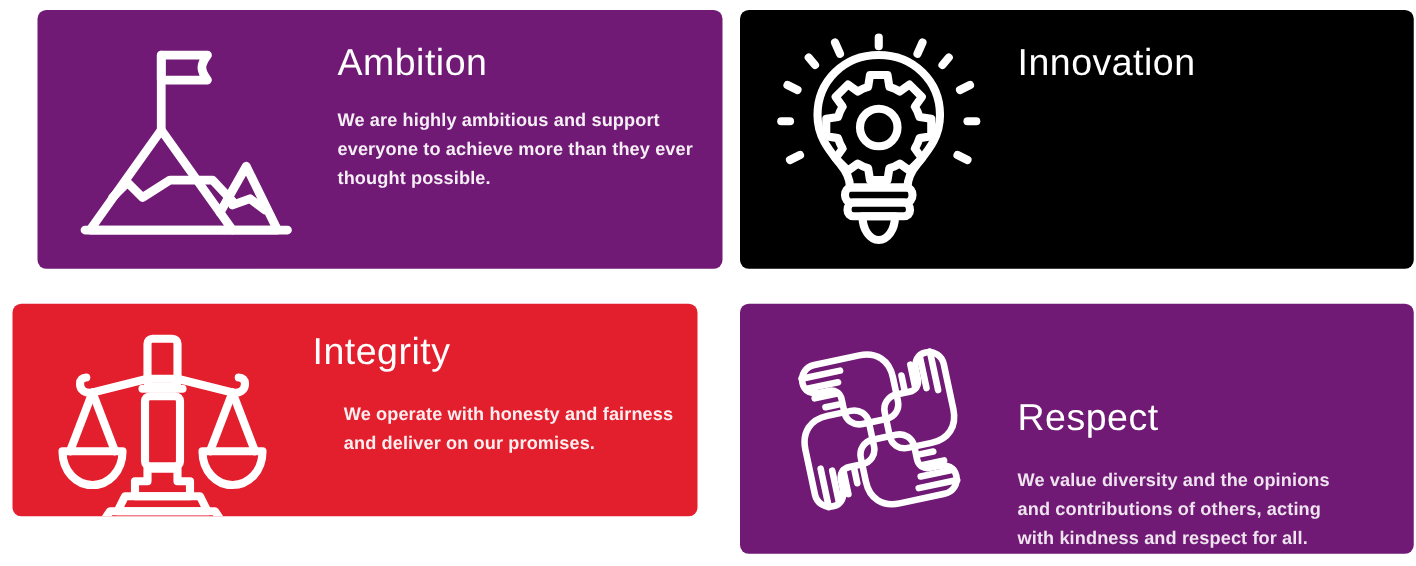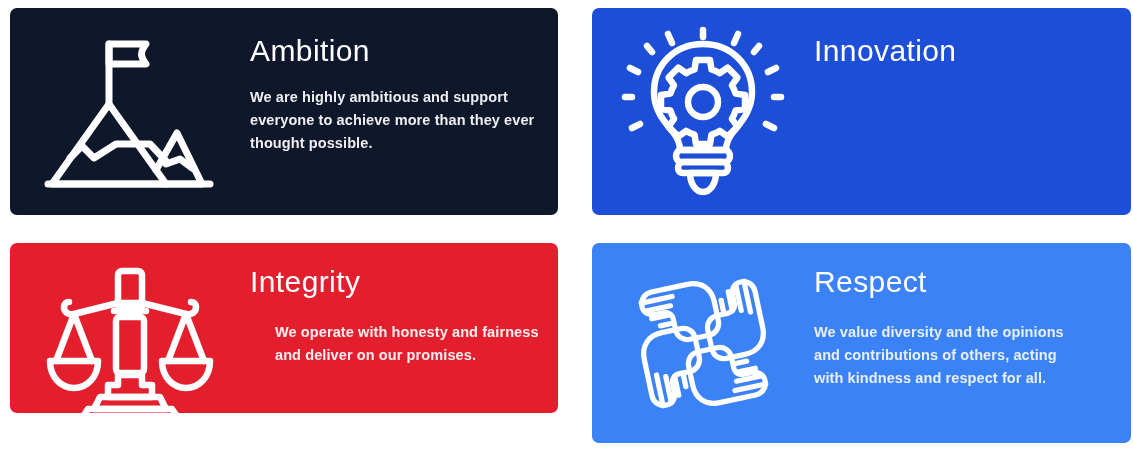--- a/index.html
+++ b/index.html
@@ -89,21 +89,21 @@
   .card-innovation .card-body { color: rgba(255,255,255,0.95); }
   .card-respect .card-body { color: rgba(255,255,255,0.88); max-width: 275px; }
   .card-integrity .card-body { max-width: 300px; margin-left: 25px; }
 </style>
 </head>
 <body style="background: rgb(255, 255, 255);">
 
 <div id="values-grid">
 
   <div class="value-card-slot">
-    <div class="value-card card-ambition" style="background: #0f172a;">
+    <div class="value-card card-ambition" style="background: #701a75; margin-left: 20px;">
       <div class="card-icon-wrap">
         <svg width="180" height="160" viewBox="0 0 180 160" fill="none" stroke="#ffffff" stroke-width="7" stroke-linecap="round" stroke-linejoin="round">
 
           <path d="M69 12 L69 72"></path>
 
           <path d="M69 12 L106 12 C100 20 100 24 106 32 L69 32 Z"></path>
 
           <path d="M69 72 L12 152 L126 152 Z"></path>
 
           <path d="M30 126 L42 114 L54 126 L76 112 L110 112 L126 129"></path>
@@ -116,21 +116,21 @@
         </svg>
       </div>
       <div class="card-text">
         <h2 class="card-title">Ambition</h2>
         <p class="card-body">We are highly ambitious and support everyone to achieve more than they ever thought possible.</p>
       </div>
     </div>
   </div>
 
   <div class="value-card-slot">
-    <div class="value-card card-innovation" style="background: #1d4ed8;">
+    <div class="value-card card-innovation" style="background: #000000;">
       <div class="card-icon-wrap">
         <svg width="170" height="175" viewBox="0 0 170 175" fill="none" stroke="#ffffff" stroke-width="6.5" stroke-linecap="round" stroke-linejoin="round">
 
           <path d="M85 20 C57 20 36 41 36 68 C36 86 46 97 54 107 C60 114 62 120 62 126 L108 126 C108 120 110 114 116 107 C124 97 134 86 134 68 C134 41 113 20 85 20 Z"></path>
 
           <path d="M63 126 L107 126 C110 126 112 129 112 132 C112 135 110 138 107 138 L63 138 C60 138 58 135 58 132 C58 129 60 126 63 126 Z"></path>
           <path d="M65 138 L105 138 C108 138 110 141 110 144 C110 147 108 149 105 149 L65 149 C62 149 60 147 60 144 C60 141 62 138 65 138 Z"></path>
 
           <path d="M72 149 L98 149 C98 160 92 168 85 168 C78 168 72 160 72 149 Z"></path>
 
@@ -190,21 +190,21 @@
         </svg>
       </div>
       <div class="card-text">
         <h2 class="card-title">Integrity</h2>
         <p class="card-body">We operate with honesty and fairness and deliver on our promises.</p>
       </div>
     </div>
   </div>
 
   <div class="value-card-slot">
-    <div class="value-card card-respect" style="background: #3b82f6;">
+    <div class="value-card card-respect" style="background: #701a75; align-items: flex-end;">
       <div class="card-icon-wrap">
         <svg width="175" height="175" viewBox="0 0 200 200" fill="none" stroke="#ffffff" stroke-width="6" stroke-linecap="round" stroke-linejoin="round">
           <g transform="rotate(-12 100 100)">
 
             <g>
               <path d="M40 44 C40 36 46 30 54 30 L96 30 C112 30 122 40 122 56 L122 78
                        C122 86 116 92 108 92 L86 92 C78 92 72 86 72 78 L72 66
                        C72 60 68 56 62 56 L54 56 C46 56 40 52 40 44 Z"></path>
               <path d="M40 40 L76 40"></path>
               <path d="M42 50 L72 50"></path>

